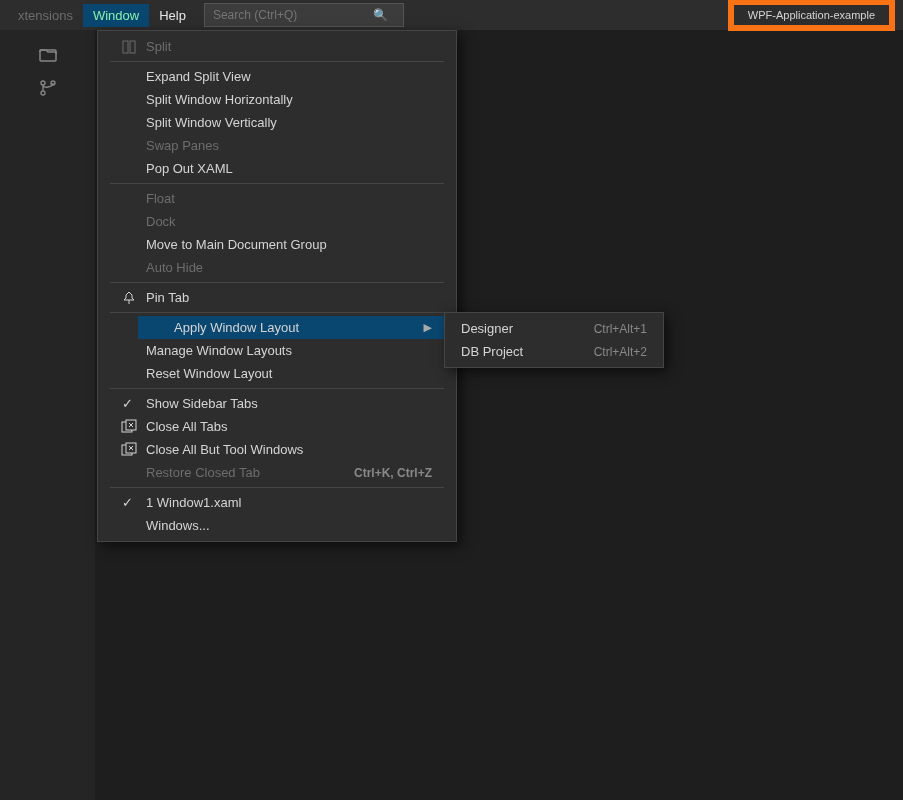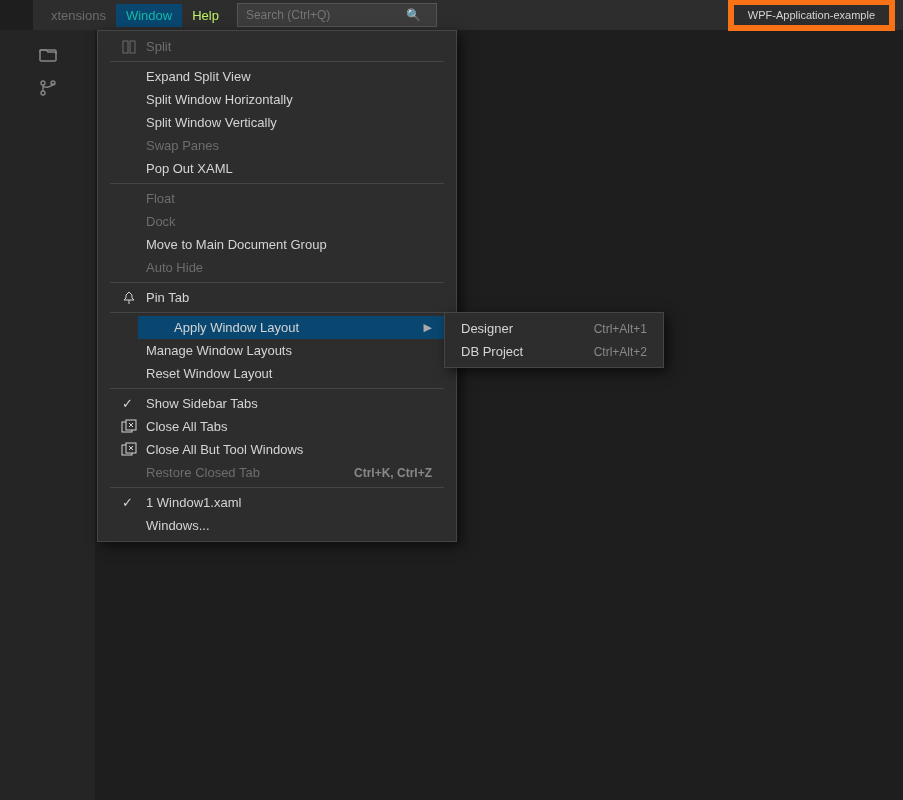--- a/index.html
+++ b/index.html
@@ -15,31 +15,30 @@
     }
 
     
     .menu-bar {
       display: flex;
       align-items: center;
       background-color: #2d2d2d;
       height: 30px;
       padding: 0 8px;
       position: relative;
-      margin-left: 33px;
     }
     .menu-item {
       padding: 4px 10px;
       cursor: pointer;
-      color: #bef264;
+      color: #e5e5e5;
       font-size: 13px;
     }
     .menu-item:hover, .menu-item.active {
       background-color: #094771;
-      color: #14b8a6;
+      color: #86efac;
     }
     .menu-item.disabled {
       color: #6d6d6d;
     }
 
     .search-box {
       display: flex;
       align-items: center;
       background-color: #3c3c3c;
       border: 1px solid #555;

